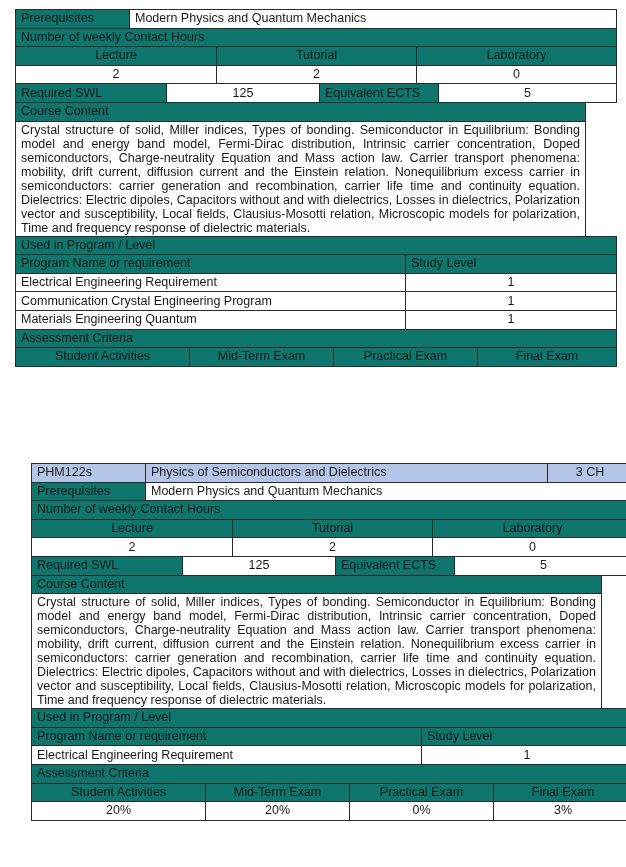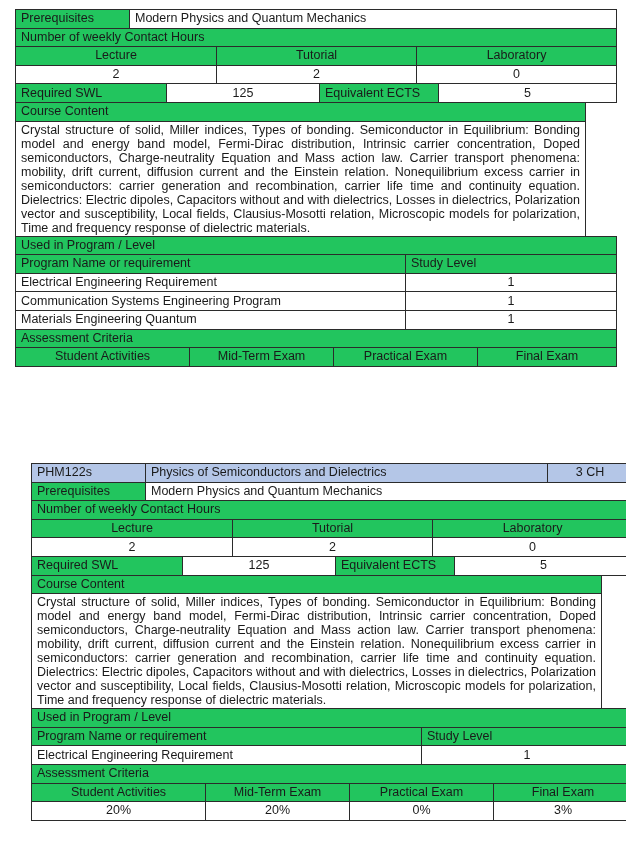--- a/index.html
+++ b/index.html
@@ -5,21 +5,21 @@
   html, body { margin: 0; padding: 0; background: #ffffff; }
   body { width: 626px; height: 867px; position: relative; overflow: hidden;
          font-family: "Liberation Sans", "DejaVu Sans", sans-serif; font-size: 12.5px; color: #1a1a1a; }
   .course { position: absolute; left: 15px; width: 601px; }
   .course.c1 { top: 10px; }
   .course.c2 { top: 463px; padding-left: 16px; }
   table { border-collapse: collapse; width: 571px; table-layout: fixed; }
   td { border: 1px solid #2b2b2b; padding: 0 5px; height: 17.6px; line-height: 17px;
        white-space: nowrap; overflow: hidden; vertical-align: middle; }
   .blue { background: #b4c6e7; }
-  .green { background: #22c55e; }
+  .green { background: #0f766e; }
   .white { background: #ffffff; }
   .center { text-align: center; }
   td.content { white-space: normal; text-align: justify; line-height: 14px; padding: 1px 5px 1px 5px; height: auto; }
 </style>
 </head>
 <body>
 
 <div class="course c1">
 
   <table style="margin-top:-1px">
@@ -93,21 +93,21 @@
         </tr>
     <tr>
       <td class="green">Program Name or requirement</td>
       <td class="green">Study Level</td>
     </tr>
     <tr>
       <td class="white">Electrical Engineering Requirement</td>
       <td class="white center">1</td>
     </tr>
     <tr>
-      <td class="white">Communication Systems Engineering Program</td>
+      <td class="white">Communication Crystal Engineering Program</td>
       <td class="white center">1</td>
     </tr>
     <tr>
       <td class="white">Materials Engineering Quantum</td>
       <td class="white center">1</td>
     </tr>
   </tbody>
     </table>
   <table style="margin-top:-1px">
     <colgroup>

